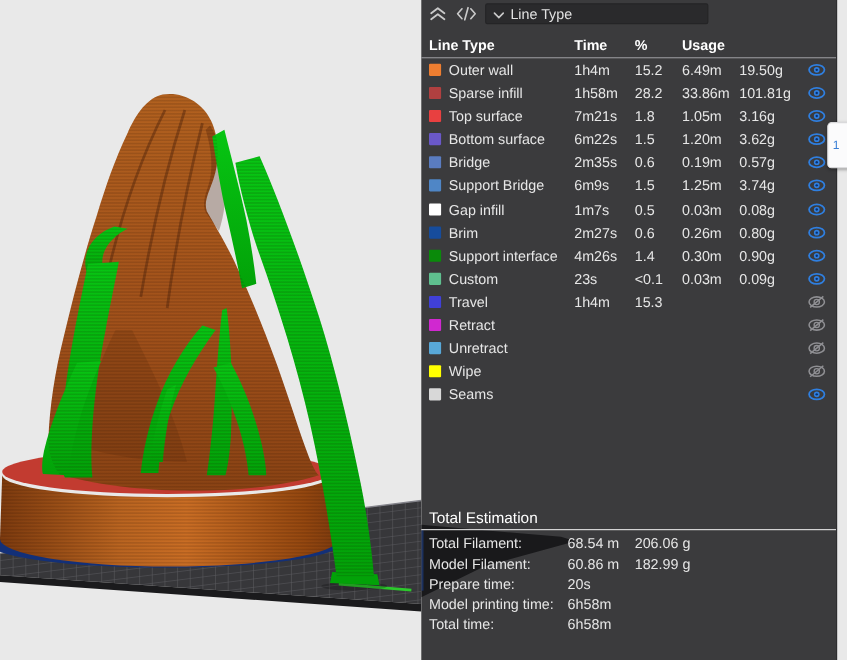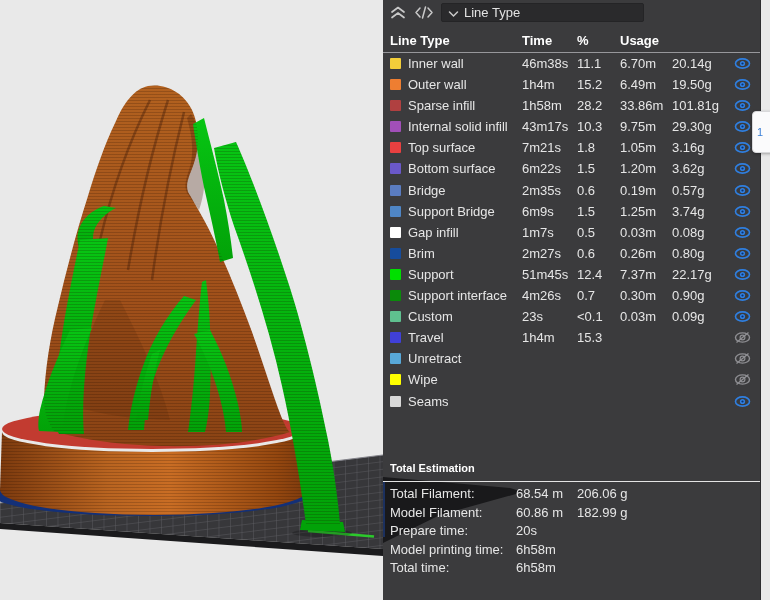--- a/index.html
+++ b/index.html
@@ -43,21 +43,21 @@
   .c-time{left:139px}
   .c-pct{left:194px}
   .c-len{left:237px}
   .c-wt{left:289px}
   .eye{position:absolute;left:351px;top:4px;width:17px;height:13px;cursor:pointer}
   .eye svg{display:block}
   .eye .on-g{display:none}.eye .off-g{display:none}
   .eye.on .on-g{display:block}
   .eye.off .off-g{display:block}
 
-  .totals-title{position:absolute;left:7px;top:462px;font-weight:bold;color:#fff;font-size:11px;z-index:3}
+  .totals-title{position:absolute;left:7px;top:462px;font-weight:normal;color:#fff;font-size:14px;z-index:3}
   .sep-totals{position:absolute;left:0;top:481px;width:100%;height:1px;background:#e4e4e4;z-index:3}
   .totals{position:absolute;left:0;top:484px;width:100%;z-index:3}
   .tot-row{position:relative;height:18.6px}
   .tot-row span{position:absolute;top:2px;white-space:nowrap}
   .t-label{left:7px}
   .t-v1{left:133px}
   .t-v2{left:194px}
   .plate-through{position:absolute;left:0;top:460px;width:160px;height:95px;z-index:1;pointer-events:none}
 
   
@@ -178,36 +178,20 @@
     </div>
   </div>
 
   <span class="col-head h-type">Line Type</span>
   <span class="col-head h-time">Time</span>
   <span class="col-head h-pct">%</span>
   <span class="col-head h-usage">Usage</span>
   <div class="sep-header"></div>
 
   <div class="rows">
-  <div class="lt-row">
-    <span class="swatch" style="background: rgb(242, 206, 58);"></span>
-    <span class="txt c-label">Inner wall</span>
-    <span class="txt c-time">46m38s</span>
-    <span class="txt c-pct">11.1</span>
-    <span class="txt c-len">6.70m</span>
-    <span class="txt c-wt">20.14g</span>
-    <span class="eye on">
-      <svg class="on-g" width="17" height="13" viewBox="0 0 17 13">
-        <ellipse cx="8.5" cy="6.5" rx="7" ry="4.6" fill="none" stroke="#2f7fe0" stroke-width="1.6"></ellipse>
-        <circle cx="8.5" cy="6.5" r="2.6" fill="#2f7fe0"></circle>
-        <circle cx="8.5" cy="6.5" r="1.1" fill="#0a3270"></circle>
-      </svg>
-
-    </span>
-  </div>
 
   <div class="lt-row">
     <span class="swatch" style="background: rgb(238, 126, 49);"></span>
     <span class="txt c-label">Outer wall</span>
     <span class="txt c-time">1h4m</span>
     <span class="txt c-pct">15.2</span>
     <span class="txt c-len">6.49m</span>
     <span class="txt c-wt">19.50g</span>
     <span class="eye on">
       <svg class="on-g" width="17" height="13" viewBox="0 0 17 13">
@@ -230,36 +214,20 @@
     <span class="eye on">
       <svg class="on-g" width="17" height="13" viewBox="0 0 17 13">
         <ellipse cx="8.5" cy="6.5" rx="7" ry="4.6" fill="none" stroke="#2f7fe0" stroke-width="1.6"></ellipse>
         <circle cx="8.5" cy="6.5" r="2.6" fill="#2f7fe0"></circle>
         <circle cx="8.5" cy="6.5" r="1.1" fill="#0a3270"></circle>
       </svg>
 
     </span>
   </div>
 
-  <div class="lt-row">
-    <span class="swatch" style="background: rgb(161, 79, 184);"></span>
-    <span class="txt c-label">Internal solid infill</span>
-    <span class="txt c-time">43m17s</span>
-    <span class="txt c-pct">10.3</span>
-    <span class="txt c-len">9.75m</span>
-    <span class="txt c-wt">29.30g</span>
-    <span class="eye on">
-      <svg class="on-g" width="17" height="13" viewBox="0 0 17 13">
-        <ellipse cx="8.5" cy="6.5" rx="7" ry="4.6" fill="none" stroke="#2f7fe0" stroke-width="1.6"></ellipse>
-        <circle cx="8.5" cy="6.5" r="2.6" fill="#2f7fe0"></circle>
-        <circle cx="8.5" cy="6.5" r="1.1" fill="#0a3270"></circle>
-      </svg>
-
-    </span>
-  </div>
 
   <div class="lt-row">
     <span class="swatch" style="background: rgb(232, 64, 64);"></span>
     <span class="txt c-label">Top surface</span>
     <span class="txt c-time">7m21s</span>
     <span class="txt c-pct">1.8</span>
     <span class="txt c-len">1.05m</span>
     <span class="txt c-wt">3.16g</span>
     <span class="eye on">
       <svg class="on-g" width="17" height="13" viewBox="0 0 17 13">
@@ -349,42 +317,26 @@
     <span class="eye on">
       <svg class="on-g" width="17" height="13" viewBox="0 0 17 13">
         <ellipse cx="8.5" cy="6.5" rx="7" ry="4.6" fill="none" stroke="#2f7fe0" stroke-width="1.6"></ellipse>
         <circle cx="8.5" cy="6.5" r="2.6" fill="#2f7fe0"></circle>
         <circle cx="8.5" cy="6.5" r="1.1" fill="#0a3270"></circle>
       </svg>
 
     </span>
   </div>
 
-  <div class="lt-row">
-    <span class="swatch" style="background: rgb(0, 224, 0);"></span>
-    <span class="txt c-label">Support</span>
-    <span class="txt c-time">51m45s</span>
-    <span class="txt c-pct">12.4</span>
-    <span class="txt c-len">7.37m</span>
-    <span class="txt c-wt">22.17g</span>
-    <span class="eye on">
-      <svg class="on-g" width="17" height="13" viewBox="0 0 17 13">
-        <ellipse cx="8.5" cy="6.5" rx="7" ry="4.6" fill="none" stroke="#2f7fe0" stroke-width="1.6"></ellipse>
-        <circle cx="8.5" cy="6.5" r="2.6" fill="#2f7fe0"></circle>
-        <circle cx="8.5" cy="6.5" r="1.1" fill="#0a3270"></circle>
-      </svg>
-
-    </span>
-  </div>
 
   <div class="lt-row">
     <span class="swatch" style="background: rgb(10, 138, 10);"></span>
     <span class="txt c-label">Support interface</span>
     <span class="txt c-time">4m26s</span>
-    <span class="txt c-pct">0.7</span>
+    <span class="txt c-pct">1.4</span>
     <span class="txt c-len">0.30m</span>
     <span class="txt c-wt">0.90g</span>
     <span class="eye on">
       <svg class="on-g" width="17" height="13" viewBox="0 0 17 13">
         <ellipse cx="8.5" cy="6.5" rx="7" ry="4.6" fill="none" stroke="#2f7fe0" stroke-width="1.6"></ellipse>
         <circle cx="8.5" cy="6.5" r="2.6" fill="#2f7fe0"></circle>
         <circle cx="8.5" cy="6.5" r="1.1" fill="#0a3270"></circle>
       </svg>
 
     </span>
@@ -417,20 +369,36 @@
     <span class="eye off">
 
       <svg class="off-g" width="17" height="13" viewBox="0 0 17 13">
         <ellipse cx="8.5" cy="6.5" rx="7" ry="4.6" fill="none" stroke="#8f8f93" stroke-width="1.4"></ellipse>
         <circle cx="8.5" cy="6.5" r="2.4" fill="none" stroke="#8f8f93" stroke-width="1.2"></circle>
         <line x1="2.5" y1="11.5" x2="14.5" y2="1.5" stroke="#8f8f93" stroke-width="1.4"></line>
       </svg>
     </span>
   </div>
 
+  <div class="lt-row">
+    <span class="swatch" style="background: rgb(208, 40, 208);"></span>
+    <span class="txt c-label">Retract</span>
+    <span class="txt c-time"></span>
+    <span class="txt c-pct"></span>
+    <span class="txt c-len"></span>
+    <span class="txt c-wt"></span>
+    <span class="eye off">
+
+      <svg class="off-g" width="17" height="13" viewBox="0 0 17 13">
+        <ellipse cx="8.5" cy="6.5" rx="7" ry="4.6" fill="none" stroke="#8f8f93" stroke-width="1.4"></ellipse>
+        <circle cx="8.5" cy="6.5" r="2.4" fill="none" stroke="#8f8f93" stroke-width="1.2"></circle>
+        <line x1="2.5" y1="11.5" x2="14.5" y2="1.5" stroke="#8f8f93" stroke-width="1.4"></line>
+      </svg>
+    </span>
+  </div>
 
   <div class="lt-row">
     <span class="swatch" style="background: rgb(88, 168, 216);"></span>
     <span class="txt c-label">Unretract</span>
     <span class="txt c-time"></span>
     <span class="txt c-pct"></span>
     <span class="txt c-len"></span>
     <span class="txt c-wt"></span>
     <span class="eye off">
 

